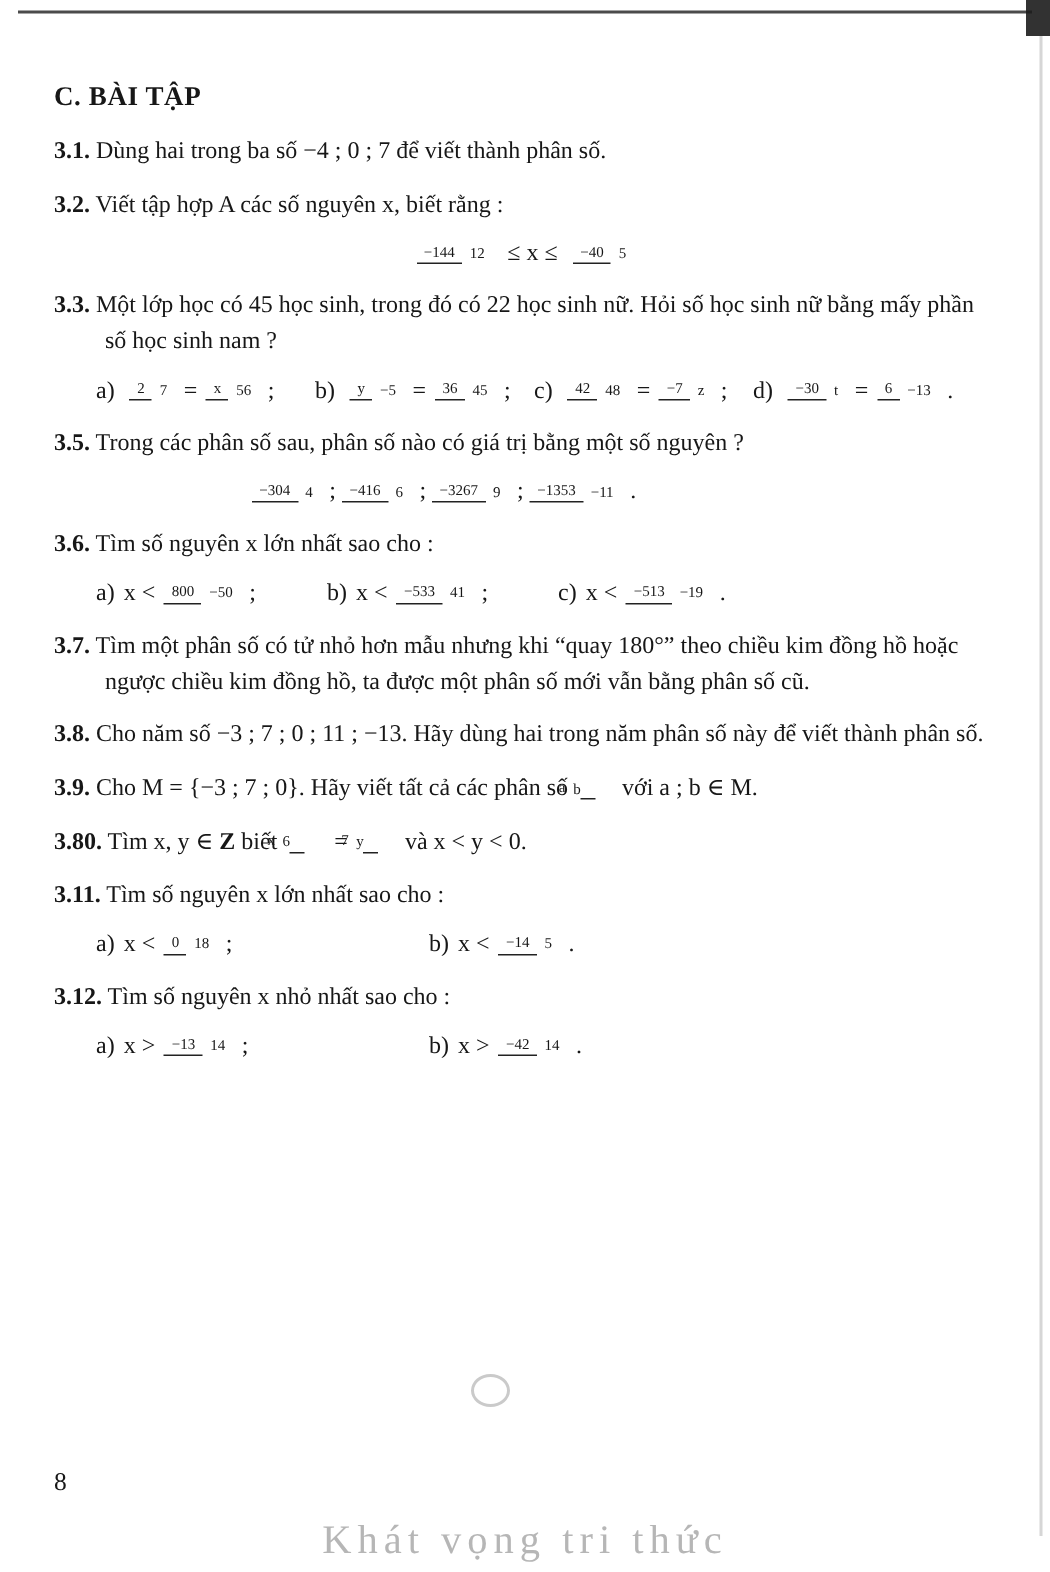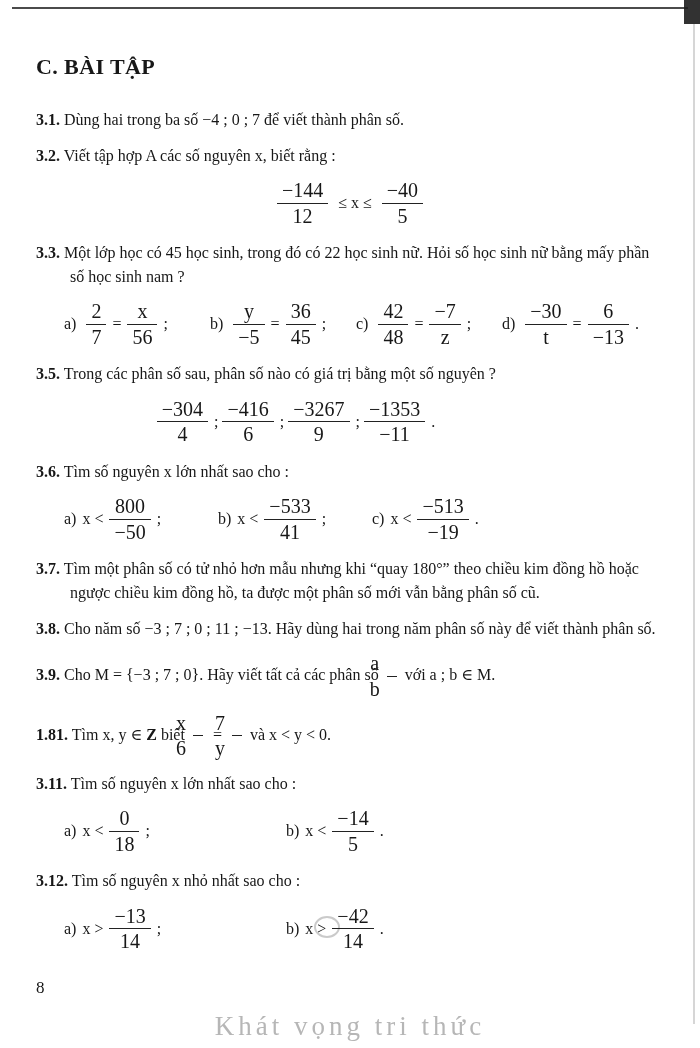--- a/index.html
+++ b/index.html
@@ -12,42 +12,42 @@
     font-family: "Liberation Serif", "DejaVu Serif", serif;
     color: #171717;
     font-size: 16px;
   }
   .page-inner {
     position: relative;
     z-index: 2;
     padding: 54px 36px 0 36px;
   }
   .heading {
-    font-size: 22px;
+    font-size: 18px;
     font-weight: bold;
-    margin: 0 0 28px 0;
+    margin: 0 0 14px 0;
     letter-spacing: 0.4px;
   }
   .problem {
     margin: 0 0 12px 0;
     padding-left: 34px;
     text-indent: -34px;
     line-height: 1.48;
   }
   .pnum { font-weight: bold; }
   .boldz { font-weight: bold; }
   
   .frac {
     display: inline-flex;
-    flex-direction: column;
+    flex-direction: row;
     text-align: center;
     vertical-align: middle;
     margin: 0 4px;
     line-height: 1.12;
-    font-size: 20px;
+    font-size: 10px;
   }
   .frac .fn { display: block; padding: 0 5px 1px; border-bottom: 1.3px solid #222; }
   .frac .fd { display: block; padding: 1px 5px 0; }
   
   .formula {
     display: flex;
     align-items: center;
     margin: 8px 0 14px 0;
     text-indent: 0;
   }
@@ -301,21 +301,21 @@
     <span class="pnum">3.9.</span>
     <span>Cho M = {−3 ; 7 ; 0}. Hãy viết tất cả các phân số</span>
     <span class="frac">
         <span class="fn">a</span>
         <span class="fd">b</span>
       </span>
     <span>với a ; b ∈ M.</span>
   </p>
 
   <p class="problem">
-    <span class="pnum">1.81.</span>
+    <span class="pnum">3.80.</span>
     <span>Tìm x, y ∈</span>
     <span class="boldz">Z</span>
     <span>biết</span>
     <span class="frac">
         <span class="fn">x</span>
         <span class="fd">6</span>
       </span>
     <span class="pop">=</span>
     <span class="frac">
         <span class="fn">7</span>

